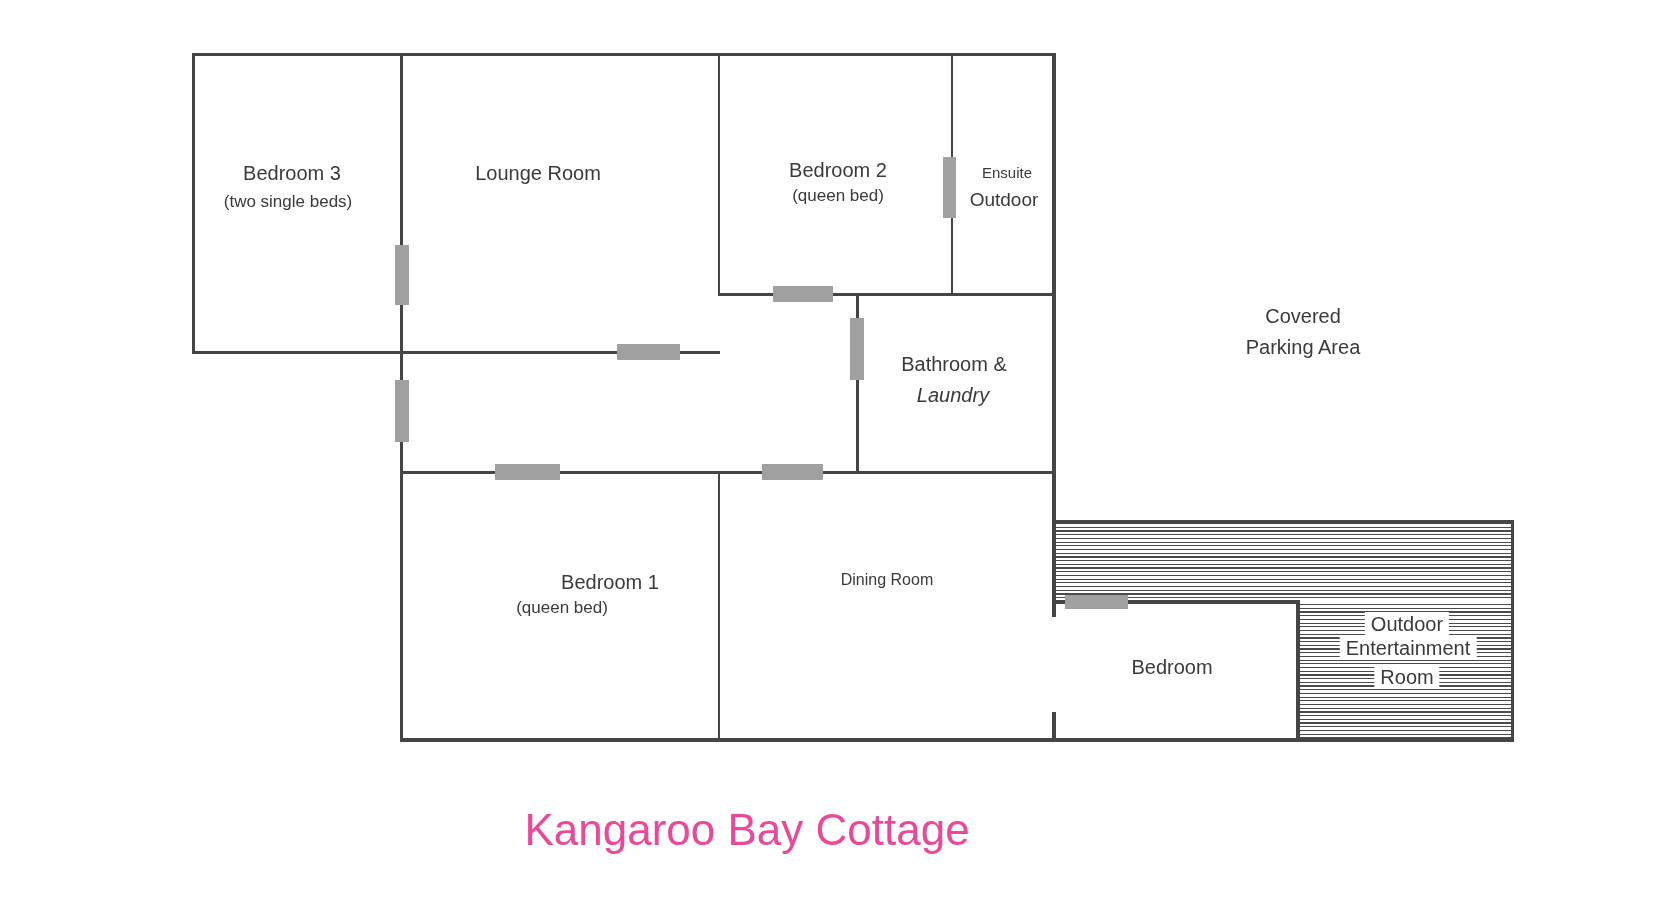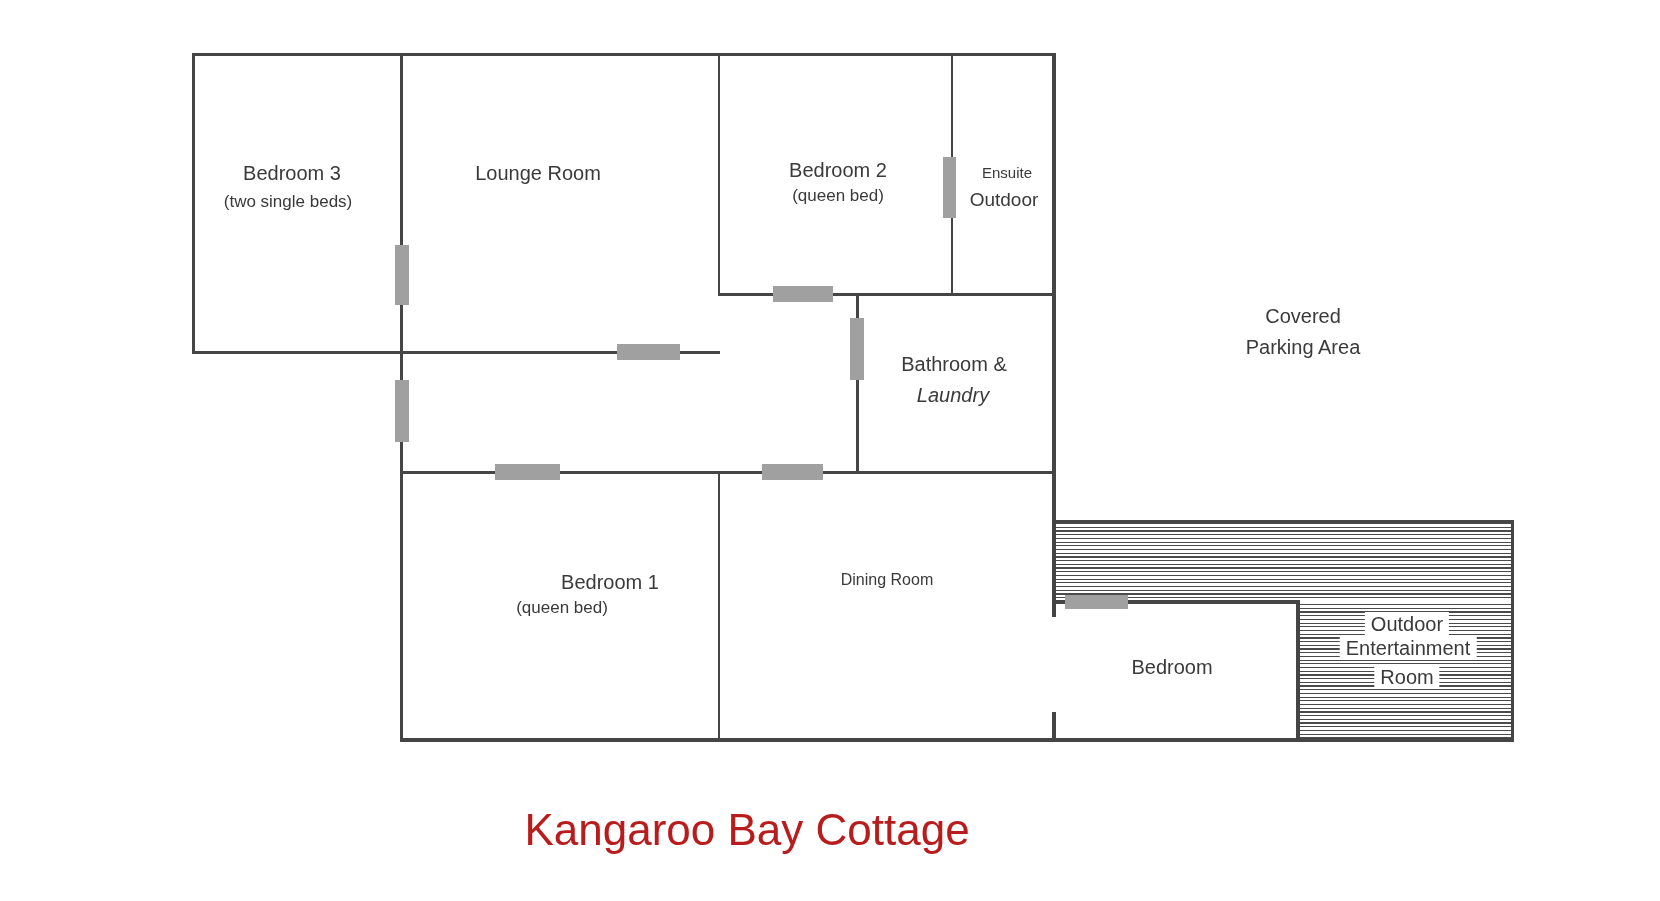--- a/index.html
+++ b/index.html
@@ -43,21 +43,21 @@
   .label.halo {
     background: #ffffff;
     padding: 1px 6px;
   }
   .plan-title {
     position: absolute;
     left: 747px;
     top: 830px;
     transform: translate(-50%, -50%);
     font-size: 44px;
-    color: #b91c1c;
+    color: #ec4899;
     white-space: nowrap;
   }
 </style>
 </head>
 <body style="background: rgb(255, 255, 255);">
 
 <div id="plan">
     <div class="hatch" style="left: 1056px; top: 523px; width: 455px; height: 78px;"></div>
     <div class="hatch" style="left: 1300px; top: 604px; width: 211px; height: 134px;"></div>
     <div class="wall" style="left: 192px; top: 53px; width: 863px; height: 3px;"></div>

